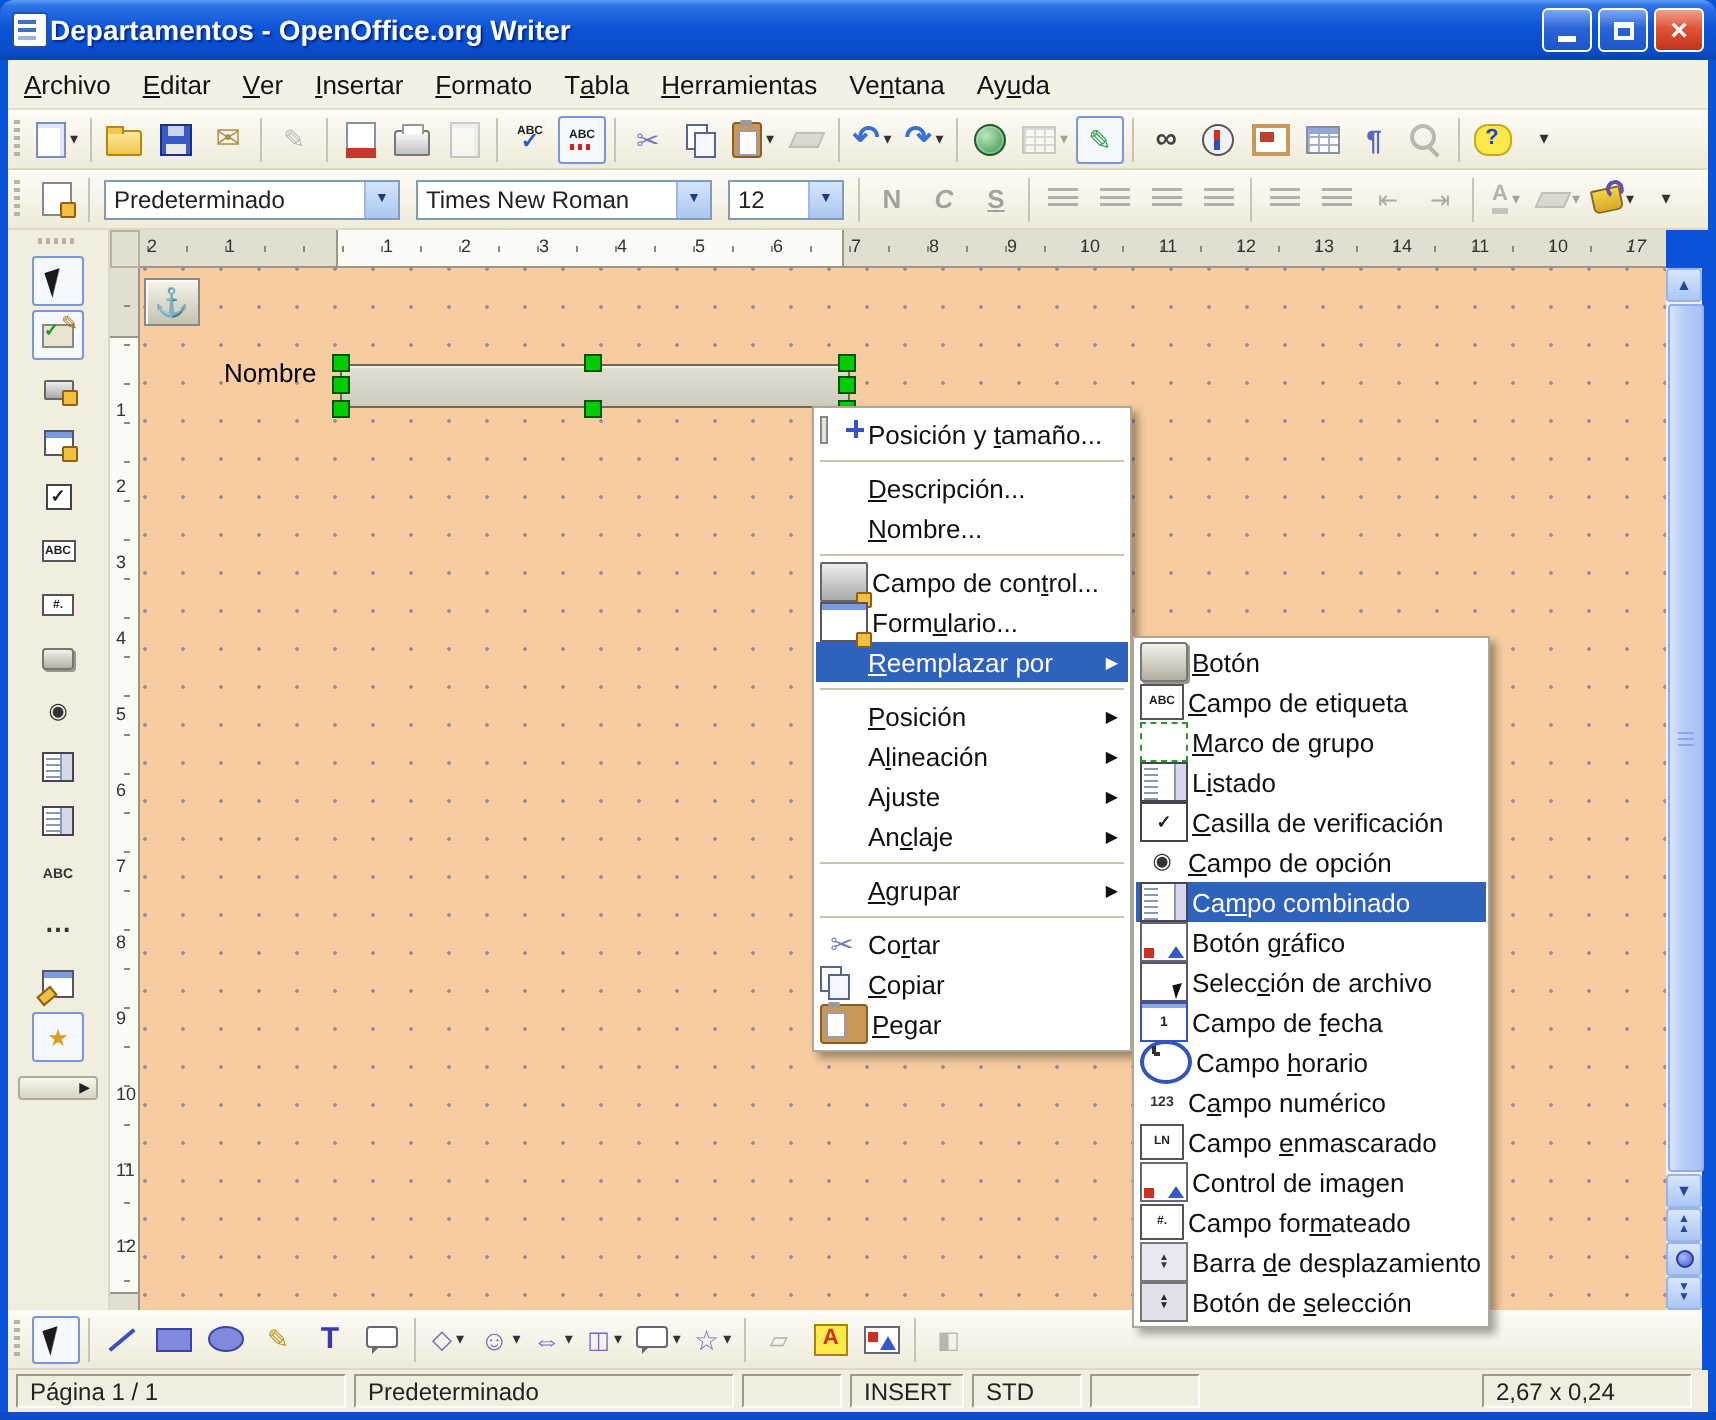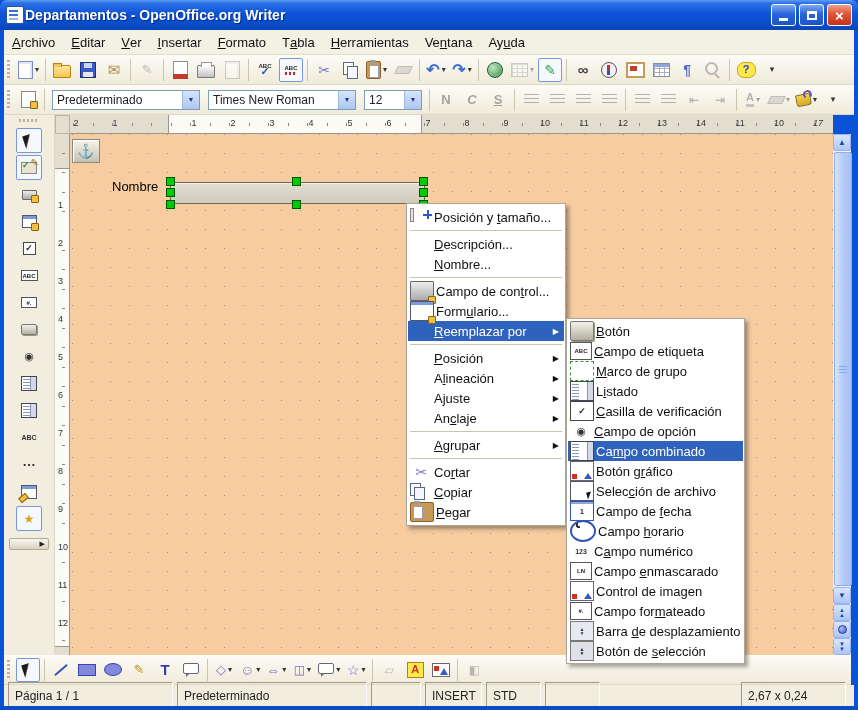--- a/index.html
+++ b/index.html
@@ -169,21 +169,21 @@
     color:#23499D;font-size:8px;line-height:1;}
   #sb-thumb{position:absolute;left:1px;top:18px;width:16px;height:432px;border:1px solid #90AEE8;border-radius:2px;
     background:linear-gradient(90deg,#D8E4FC,#B4CAF8 50%,#A8C0F4);display:flex;align-items:center;justify-content:center;}
   #sb-thumb .gripdots{width:8px;height:7px;background:repeating-linear-gradient(180deg,#8AA8E8 0 1px,transparent 1px 3px);}
   .sbtn.dbl{flex-direction:column;font-size:6px;}
   .sbtn.dbl span{line-height:5px;}
   .navdot{width:9px;height:9px;border-radius:50%;background:radial-gradient(circle at 35% 35%,#AABCF8,#4458C8);border:1px solid #2C3A9A;box-sizing:border-box;}
 
   
   #statusbar{position:absolute;left:4px;top:685px;width:850px;height:21px;background:#F1EEE0;display:flex;align-items:center;padding:0 4px;box-sizing:border-box;}
-  .scell{height:27px;border:1px solid;border-color:#9D9A88 #FFFFFF #FFFFFF #9D9A88;font-size:12px;color:#222;
+  .scell{height:17px;border:1px solid;border-color:#9D9A88 #FFFFFF #FFFFFF #9D9A88;font-size:12px;color:#222;
     display:flex;align-items:center;padding:0 6px;margin-right:4px;box-sizing:border-box;white-space:nowrap;overflow:hidden;}
   .scell.flex{flex:1;border:none;}
 
   
   .menu{position:absolute;background:#FFFFFF;border:1px solid #ACA899;box-shadow:3px 3px 4px rgba(0,0,0,.35);
     padding:3px 1px;box-sizing:border-box;z-index:50;}
   #ctxmenu{left:406px;top:203px;width:160px;}
   #submenu{left:566px;top:318px;width:179px;z-index:60;padding:2px 1px;}
   .menu-item{height:20px;display:flex;align-items:center;font-size:13px;color:#111;padding:0 2px 0 2px;}
   .menu-item .mi{width:22px;min-width:22px;height:18px;display:flex;align-items:center;justify-content:center;line-height:1;}

